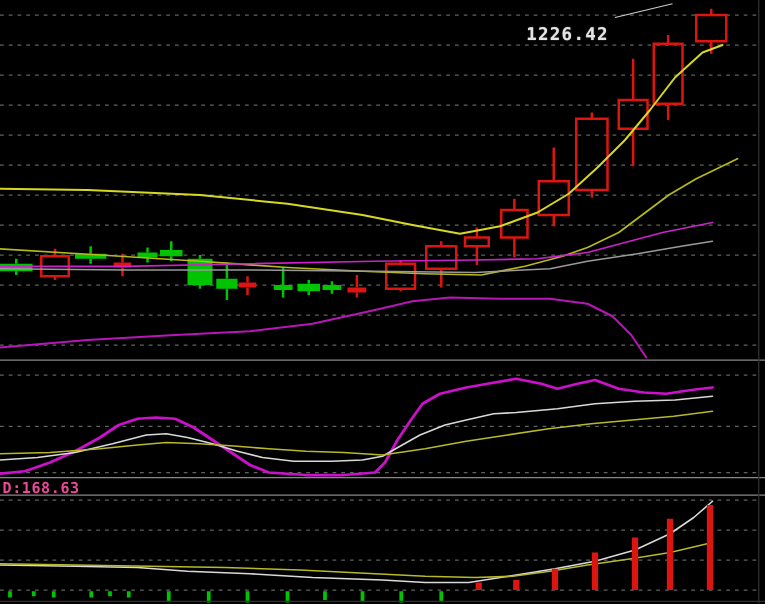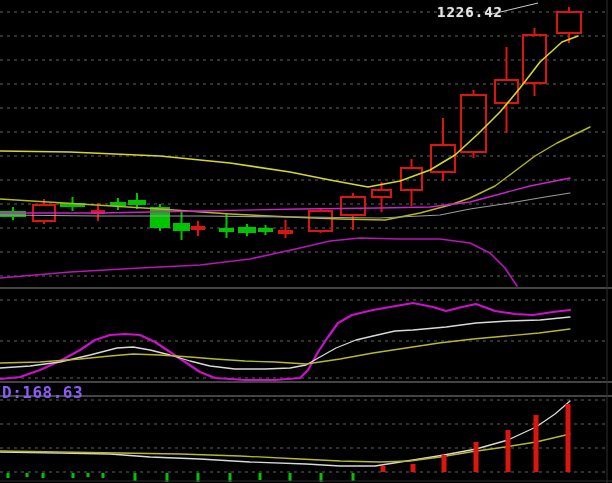--- a/index.html
+++ b/index.html
@@ -1,22 +1,22 @@
 <!DOCTYPE html>
 <html><head>
 <meta charset="utf-8">
 <style>
   html,body{margin:0;padding:0;background:#000;}
   .screen{position:relative;width:612px;height:483px;background:#000;overflow:hidden;
           font-family:"DejaVu Sans Mono","Liberation Mono",monospace;}
   .chart-svg{position:absolute;left:0;top:0;}
   .panel-hotspot{position:absolute;left:0;width:612px;background:transparent;}
-  .price-annotation{position:absolute;left:421px;top:4px;color:#e4e4e4;font-size:14px;
-                    font-weight:bold;letter-spacing:1px;text-shadow:0 0 1px #888;margin-left:16px;}
-  .d-value{position:absolute;left:2px;top:383px;color:#8b5cf6;font-size:16px;
+  .price-annotation{position:absolute;left:421px;top:20px;color:#e4e4e4;font-size:14px;
+                    font-weight:bold;letter-spacing:1px;text-shadow:0 0 1px #888;}
+  .d-value{position:absolute;left:2px;top:383px;color:#ec4899;font-size:12px;
            font-weight:bold;letter-spacing:0.5px;}
 </style>
 </head>
 <body>
 
 <div class="screen">
   <svg id="cv" class="chart-svg" width="612" height="483">
       <rect x="0" y="0" width="612" height="483" fill="#000000"></rect>
       <line x1="0" y1="12" x2="607" y2="12" stroke="#5c665c" stroke-width="1" stroke-dasharray="3 4"></line>
       <line x1="0" y1="36" x2="607" y2="36" stroke="#5c665c" stroke-width="1" stroke-dasharray="3 4"></line>

